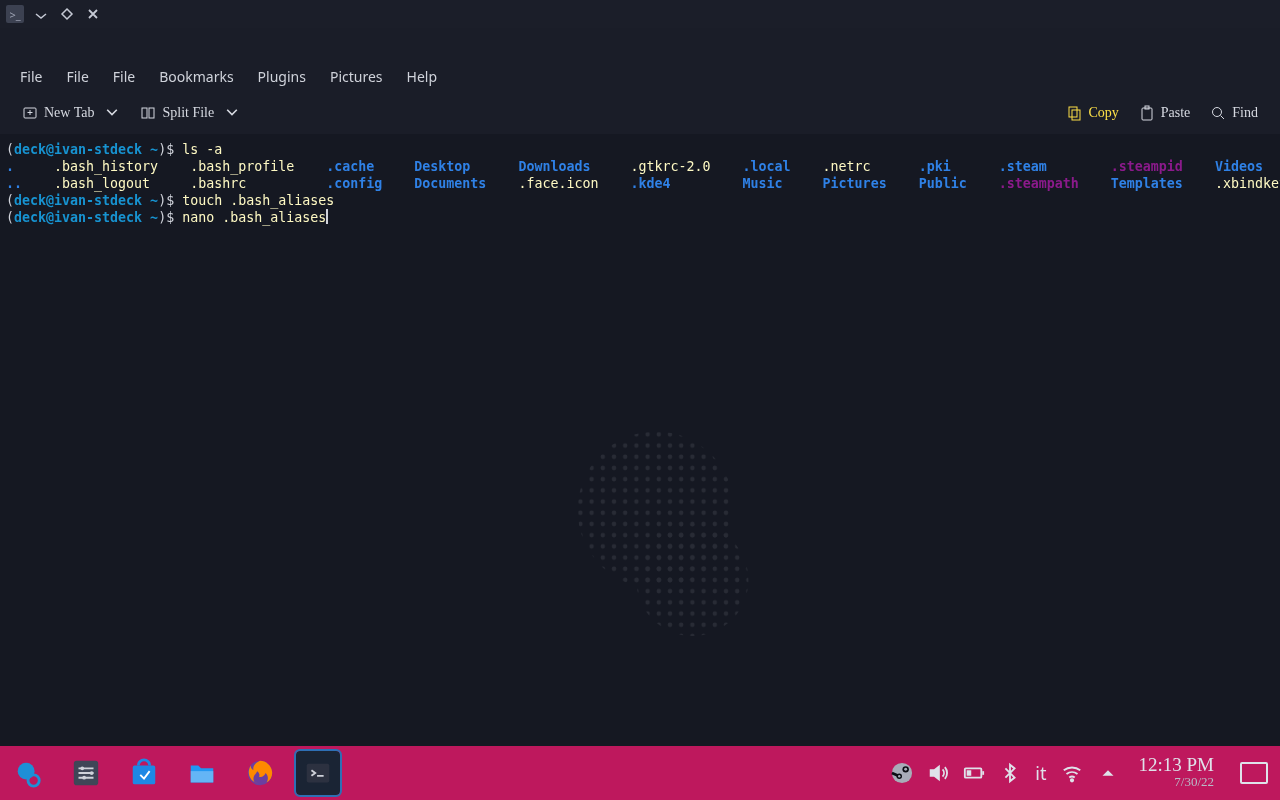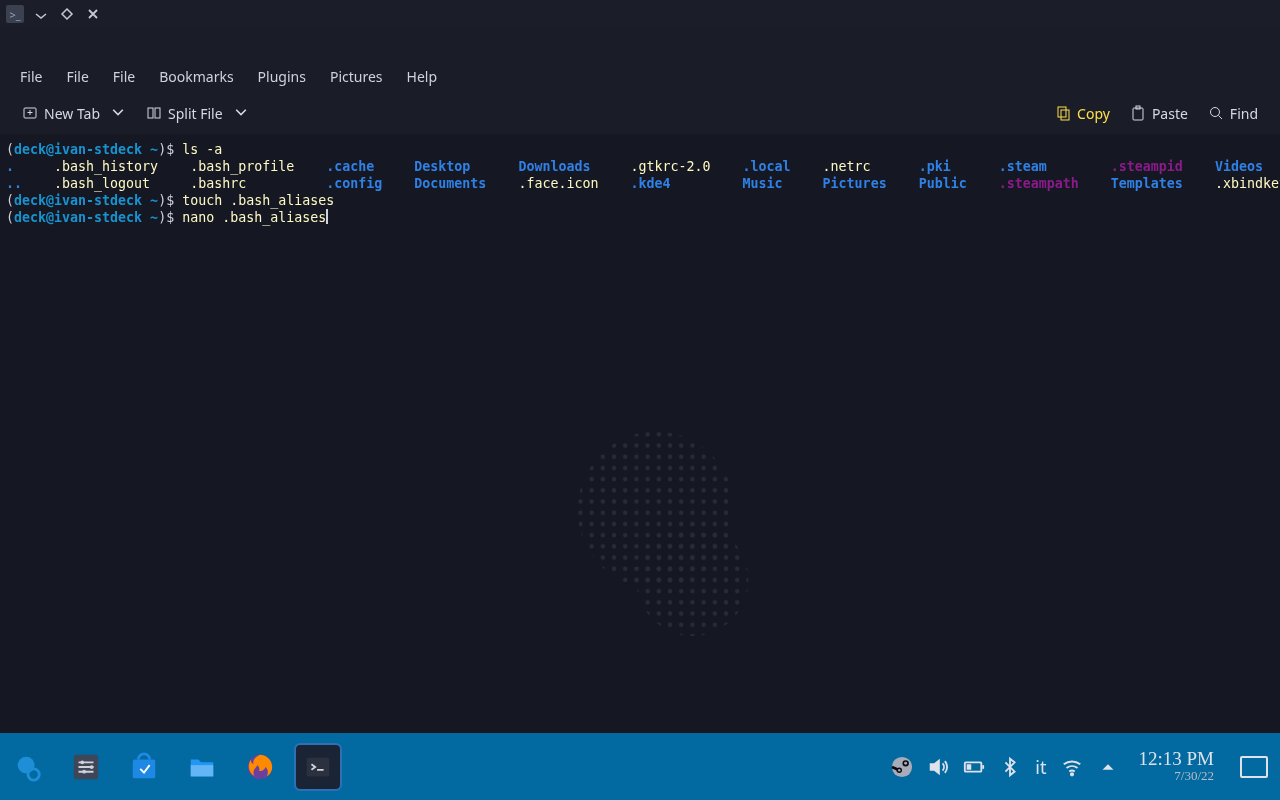--- a/index.html
+++ b/index.html
@@ -13,21 +13,21 @@
   .titlebar .winctrls { display: flex; gap: 8px; align-items: center; }
   .titlebar .winbtn { width: 18px; height: 18px; display: flex; align-items: center; justify-content: center; cursor: pointer; color: #c5c9d4; }
   .titlebar .winbtn svg { width: 14px; height: 14px; }
 
   
   .menubar { height: 32px; display: flex; align-items: center; padding: 0 10px; gap: 4px; font-size: 14px; margin-top: 32px; }
   .menubar .menuitem { padding: 4px 10px; cursor: pointer; border-radius: 3px; }
 
   
   .toolbar { height: 42px; display: flex; align-items: center; padding: 0 14px; gap: 4px; font-size: 14px; }
-  .toolbtn { display: flex; align-items: center; gap: 6px; padding: 4px 8px; cursor: pointer; border-radius: 3px; color: #d6d9e1; }
+  .toolbtn { display: flex; align-items: center; gap: 6px; padding: 4px 8px; cursor: pointer; border-radius: 3px; color: #d6d9e1; font-family: Liberation Serif, serif; }
   .toolbtn svg { width: 16px; height: 16px; }
   .toolbtn.dim { color: #fde047; }
   .dropdown-caret { margin-left: 4px; }
   .toolbar .spacer { flex: 1; }
 
   
   .termwrap { flex: 1; display: flex; position: relative; }
   .terminal { flex: 1; background: #151822; padding: 7px 6px 6px 6px; font-family: "DejaVu Sans Mono", "Consolas", monospace; font-size: 13.3px; line-height: 17px; white-space: pre; color: #d0d3db; position: relative; }
   .terminal .bg-art {
     position: absolute; left: 50%; top: 250px; transform: translateX(-50%);
@@ -35,21 +35,21 @@
   }
   .fg-paren { color: #d0d3db; }
   .fg-userhost { color: #1793d1; font-weight: bold; }
   .fg-path { color: #1793d1; font-weight: bold; }
   .fg-cmd { color: #fef9c3; }
   .fg-dir { color: #2f81e6; font-weight: bold; }
   .fg-link { color: #8b1a8b; font-weight: bold; }
   .cursor { display: inline-block; width: 2px; height: 15px; background: #d0d3db; vertical-align: -2px; }
 
   
-  .taskbar { height: 67px; background: #0369a1; display: flex; align-items: center; padding: 0 6px; gap: 14px; }
+  .taskbar { height: 54px; background: #be185d; display: flex; align-items: center; padding: 0 6px; gap: 14px; }
   .taskbar .launchers { display: flex; align-items: center; gap: 14px; }
   .taskbar .launcher { width: 44px; height: 44px; border-radius: 4px; display: flex; align-items: center; justify-content: center; cursor: pointer; position: relative; }
   .taskbar .launcher.active { outline: 2px solid #2e6fb5; background: #1a2434; }
   .taskbar .launcher svg { width: 30px; height: 30px; }
   .taskbar .spacer { flex: 1; }
   .taskbar .tray { display: flex; align-items: center; gap: 14px; color: #dfe2ea; }
   .taskbar .trayitem { display: flex; align-items: center; justify-content: center; cursor: pointer; }
   .taskbar .trayitem svg { width: 22px; height: 22px; }
   .taskbar .clock { text-align: right; line-height: 17px; font-size: 16px; padding: 0 6px; font-family: Liberation Serif, serif; }
   .taskbar .clock .time { font-size: 19px; }

